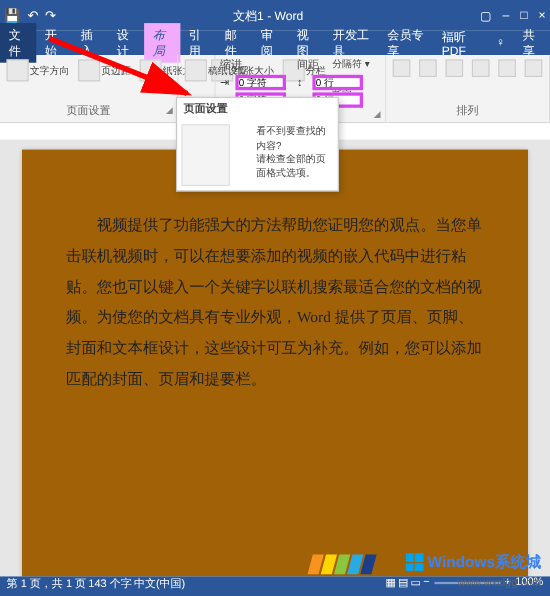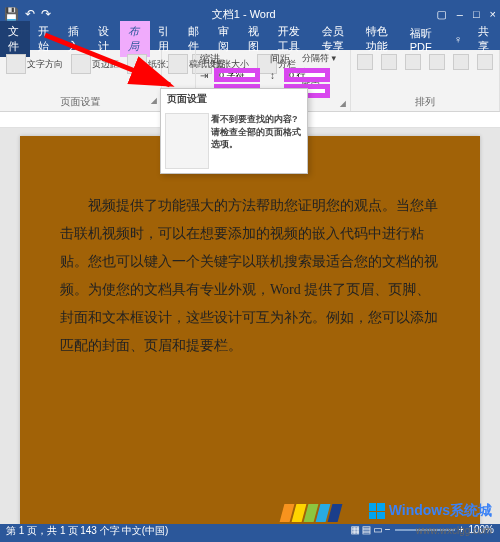--- a/index.html
+++ b/index.html
@@ -25,31 +25,31 @@
   .rgroup .arrow-se { position: absolute; right: 0; bottom: 1px; font-size: 8px; color: #888; }
   .rbtn { display: flex; flex-direction: row; align-items: center; gap: 1px; padding: 2px; cursor: pointer; }
   .rbtn .ico { width: 16px; height: 16px; background: #e8e8e8; border: 1px solid #ccc; }
   .rbtn .lbl { font-size: 9px; white-space: nowrap; }
   .rbtn.large .ico { width: 20px; height: 20px; }
   .rstack { display: flex; flex-direction: column; gap: 1px; font-size: 9px; }
   .rstack div { white-space: nowrap; }
   .indent-box { display: flex; flex-direction: column; gap: 2px; }
   .indent-row { display: flex; align-items: center; gap: 2px; }
   .indent-row .sym { width: 12px; }
-  .indent-row input { width: 46px; height: 14px; font-size: 9px; border: 5px solid #d946ef; }
+  .indent-row input { width: 46px; height: 14px; font-size: 9px; border: 3px solid #d946ef; }
   
   .ruler { background: #fff; height: 16px; border-bottom: 1px solid #e0e0e0; }
   
   .doc-area { position: absolute; top: 128px; bottom: 18px; left: 0; right: 0; background: #e6e6e6; overflow: hidden; }
   .page { background: #a16207; margin: 8px auto; width: 460px; min-height: 400px; box-shadow: 0 0 4px rgba(0,0,0,0.2); padding: 56px 40px 40px 40px; }
   .page p { font-size: 14px; line-height: 2; color: #222; text-indent: 2em; font-family: "SimSun", serif; }
   
   .popup { position: absolute; top: 88px; left: 160px; width: 148px; background: #fff; border: 1px solid #c6c6c6; box-shadow: 2px 2px 6px rgba(0,0,0,0.2); font-size: 10px; color: #444; z-index: 10; }
   .popup .ptitle { padding: 3px 6px; font-weight: bold; }
-  .popup .pbody { display: flex; padding: 4px; gap: 2px; font-weight: bold; }
+  .popup .pbody { display: flex; padding: 4px; gap: 24px; }
   .popup .thumb { width: 44px; height: 56px; background: #f4f4f4; border: 1px solid #ddd; }
   .popup .ptext { flex: 1; font-size: 9px; line-height: 1.4; }
   
   .red-arrow { position: absolute; top: 30px; left: 40px; z-index: 20; pointer-events: none; }
   
   .statusbar { position: absolute; bottom: 0; left: 0; right: 0; height: 18px; background: #2b579a; color: #fff; display: flex; align-items: flex-start; font-size: 10px; padding: 0 6px; gap: 2px; }
   .statusbar .spacer { flex: 1; }
   .statusbar .zoom { display: flex; align-items: center; gap: 4px; }
   .statusbar .zoom .track { width: 60px; height: 2px; background: #7fa0cc; }
   
@@ -83,21 +83,20 @@
   <div class="tab">开始</div>
   <div class="tab">插入</div>
   <div class="tab">设计</div>
   <div class="tab active">布局</div>
   <div class="tab">引用</div>
   <div class="tab">邮件</div>
   <div class="tab">审阅</div>
   <div class="tab">视图</div>
   <div class="tab">开发工具</div>
   <div class="tab">会员专享</div>
-  <div class="tab">特色功能</div>
   <div class="tab">福昕PDF</div>
   <div class="tab">♀</div>
   <div class="spacer"></div>
   <div class="share">共享</div>
 </div>
 
 <div class="ribbon">
   <div class="rgroup" style="width:162px">
     <div class="gtop">
       <div class="rbtn large">

